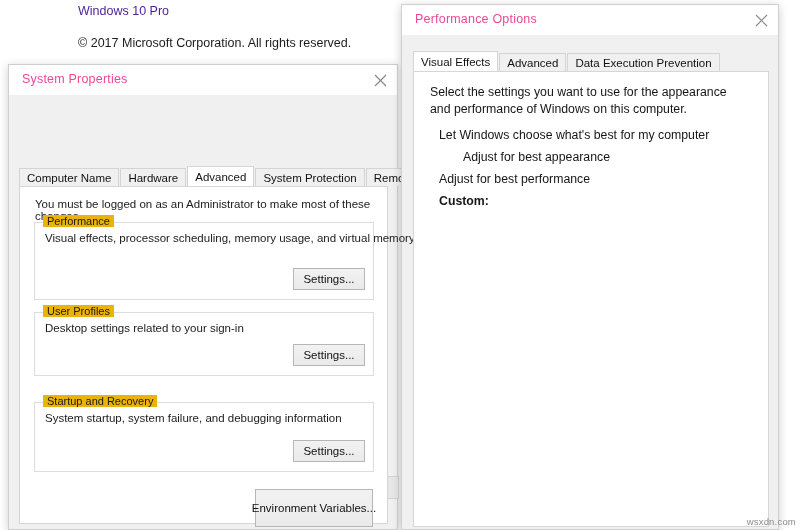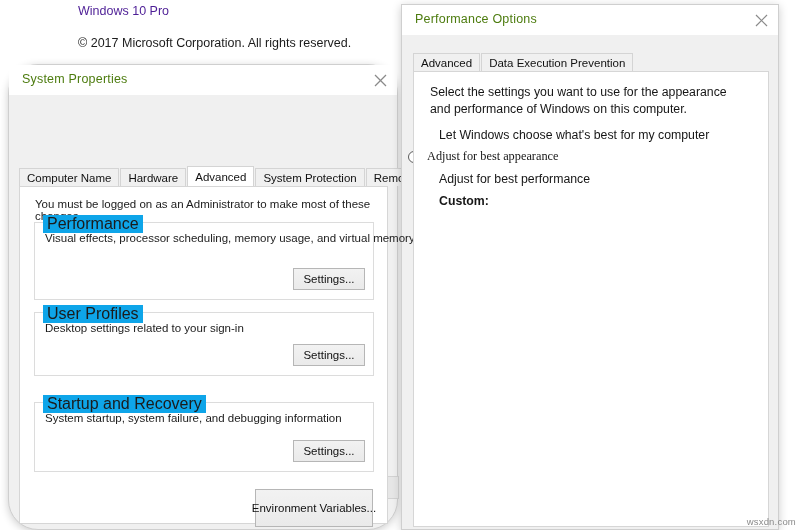--- a/index.html
+++ b/index.html
@@ -53,21 +53,21 @@
     height: 30px;
     background: #ffffff;
     position: relative;
     box-sizing: border-box;
   }
   .win-title {
     position: absolute;
     left: 13px;
     top: 7px;
     font-size: 12.5px;
-    color: #4d7c0f;
+    color: #ec4899;
     letter-spacing: 0.2px;
   }
   .win-close {
     position: absolute;
     top: 0;
     right: 0;
     width: 34px;
     height: 30px;
     display: flex;
     align-items: center;
@@ -118,23 +118,23 @@
   
   .groupbox {
     position: absolute;
     border: 1px solid #dcdcdc;
     box-sizing: border-box;
   }
   .groupbox-legend {
     position: absolute;
     top: -8px;
     left: 8px;
-    background: #0ea5e9;
+    background: #eab308;
     padding: 0 4px;
-    font-size: 16px;
+    font-size: 11px;
     color: #1b1b1b;
     white-space: nowrap;
   }
   .groupbox-body {
     position: absolute;
     left: 10px;
     top: 9px;
     font-size: 11.5px;
     color: #1b1b1b;
     white-space: nowrap;
@@ -272,21 +272,21 @@
 </head>
 <body>
 
 <div id="desktop-bg"></div>
 
 <div id="about-text">
   <div class="line1">Windows 10 Pro</div>
   <div class="line2">© 2017 Microsoft Corporation. All rights reserved.</div>
 </div>
 
-<div class="win" id="system-properties-window" style="left:8px; top:64px; width:390px; height:466px;border-radius:30px;">
+<div class="win" id="system-properties-window" style="left:8px; top:64px; width:390px; height:466px;">
 
   <div class="win-titlebar">
     <div class="win-title">System Properties</div>
     <div class="win-close">
       <svg width="13" height="13" viewBox="0 0 13 13" aria-hidden="true">
         <line x1="1" y1="1" x2="12" y2="12" stroke="#8a8a8a" stroke-width="1.2"></line>
         <line x1="12" y1="1" x2="1" y2="12" stroke="#8a8a8a" stroke-width="1.2"></line>
       </svg>
     </div>
   </div>
@@ -335,36 +335,37 @@
     <div class="win-title">Performance Options</div>
     <div class="win-close">
       <svg width="13" height="13" viewBox="0 0 13 13" aria-hidden="true">
         <line x1="1" y1="1" x2="12" y2="12" stroke="#8a8a8a" stroke-width="1.2"></line>
         <line x1="12" y1="1" x2="1" y2="12" stroke="#8a8a8a" stroke-width="1.2"></line>
       </svg>
     </div>
   </div>
 
   <div class="tabstrip" style="left:11px; top:46px;">
+    <div class="tab active">Visual Effects</div>
     <div class="tab">Advanced</div>
     <div class="tab">Data Execution Prevention</div>
   </div>
 
   <div class="tabpage" style="left:11px; top:66px; width:356px; height:456px;">
     <div id="perf-desc">Select the settings you want to use for the appearance and performance of Windows on this computer.</div>
   </div>
 </div>
 
 <div id="highlight-marker" style="background: rgb(248, 236, 28);"></div>
 
 <div class="radio-row" style="left:420px; top:125px;">
   <span class="radio-mark"></span>
   <span class="radio-label">Let Windows choose what's best for my computer</span>
 </div>
-<div class="radio-row" style="left:408px; top:147px;font-family:Liberation Serif, serif;">
+<div class="radio-row" style="left:444px; top:147px;">
   <span class="radio-mark"></span>
   <span class="radio-label">Adjust for best appearance</span>
 </div>
 <div class="radio-row checked" style="left:420px; top:169px;">
   <span class="radio-mark"></span>
   <span class="radio-label">Adjust for best performance</span>
 </div>
 <div class="radio-row" style="left:420px; top:191px;font-weight:bold;">
   <span class="radio-mark"></span>
   <span class="radio-label">Custom:</span>

